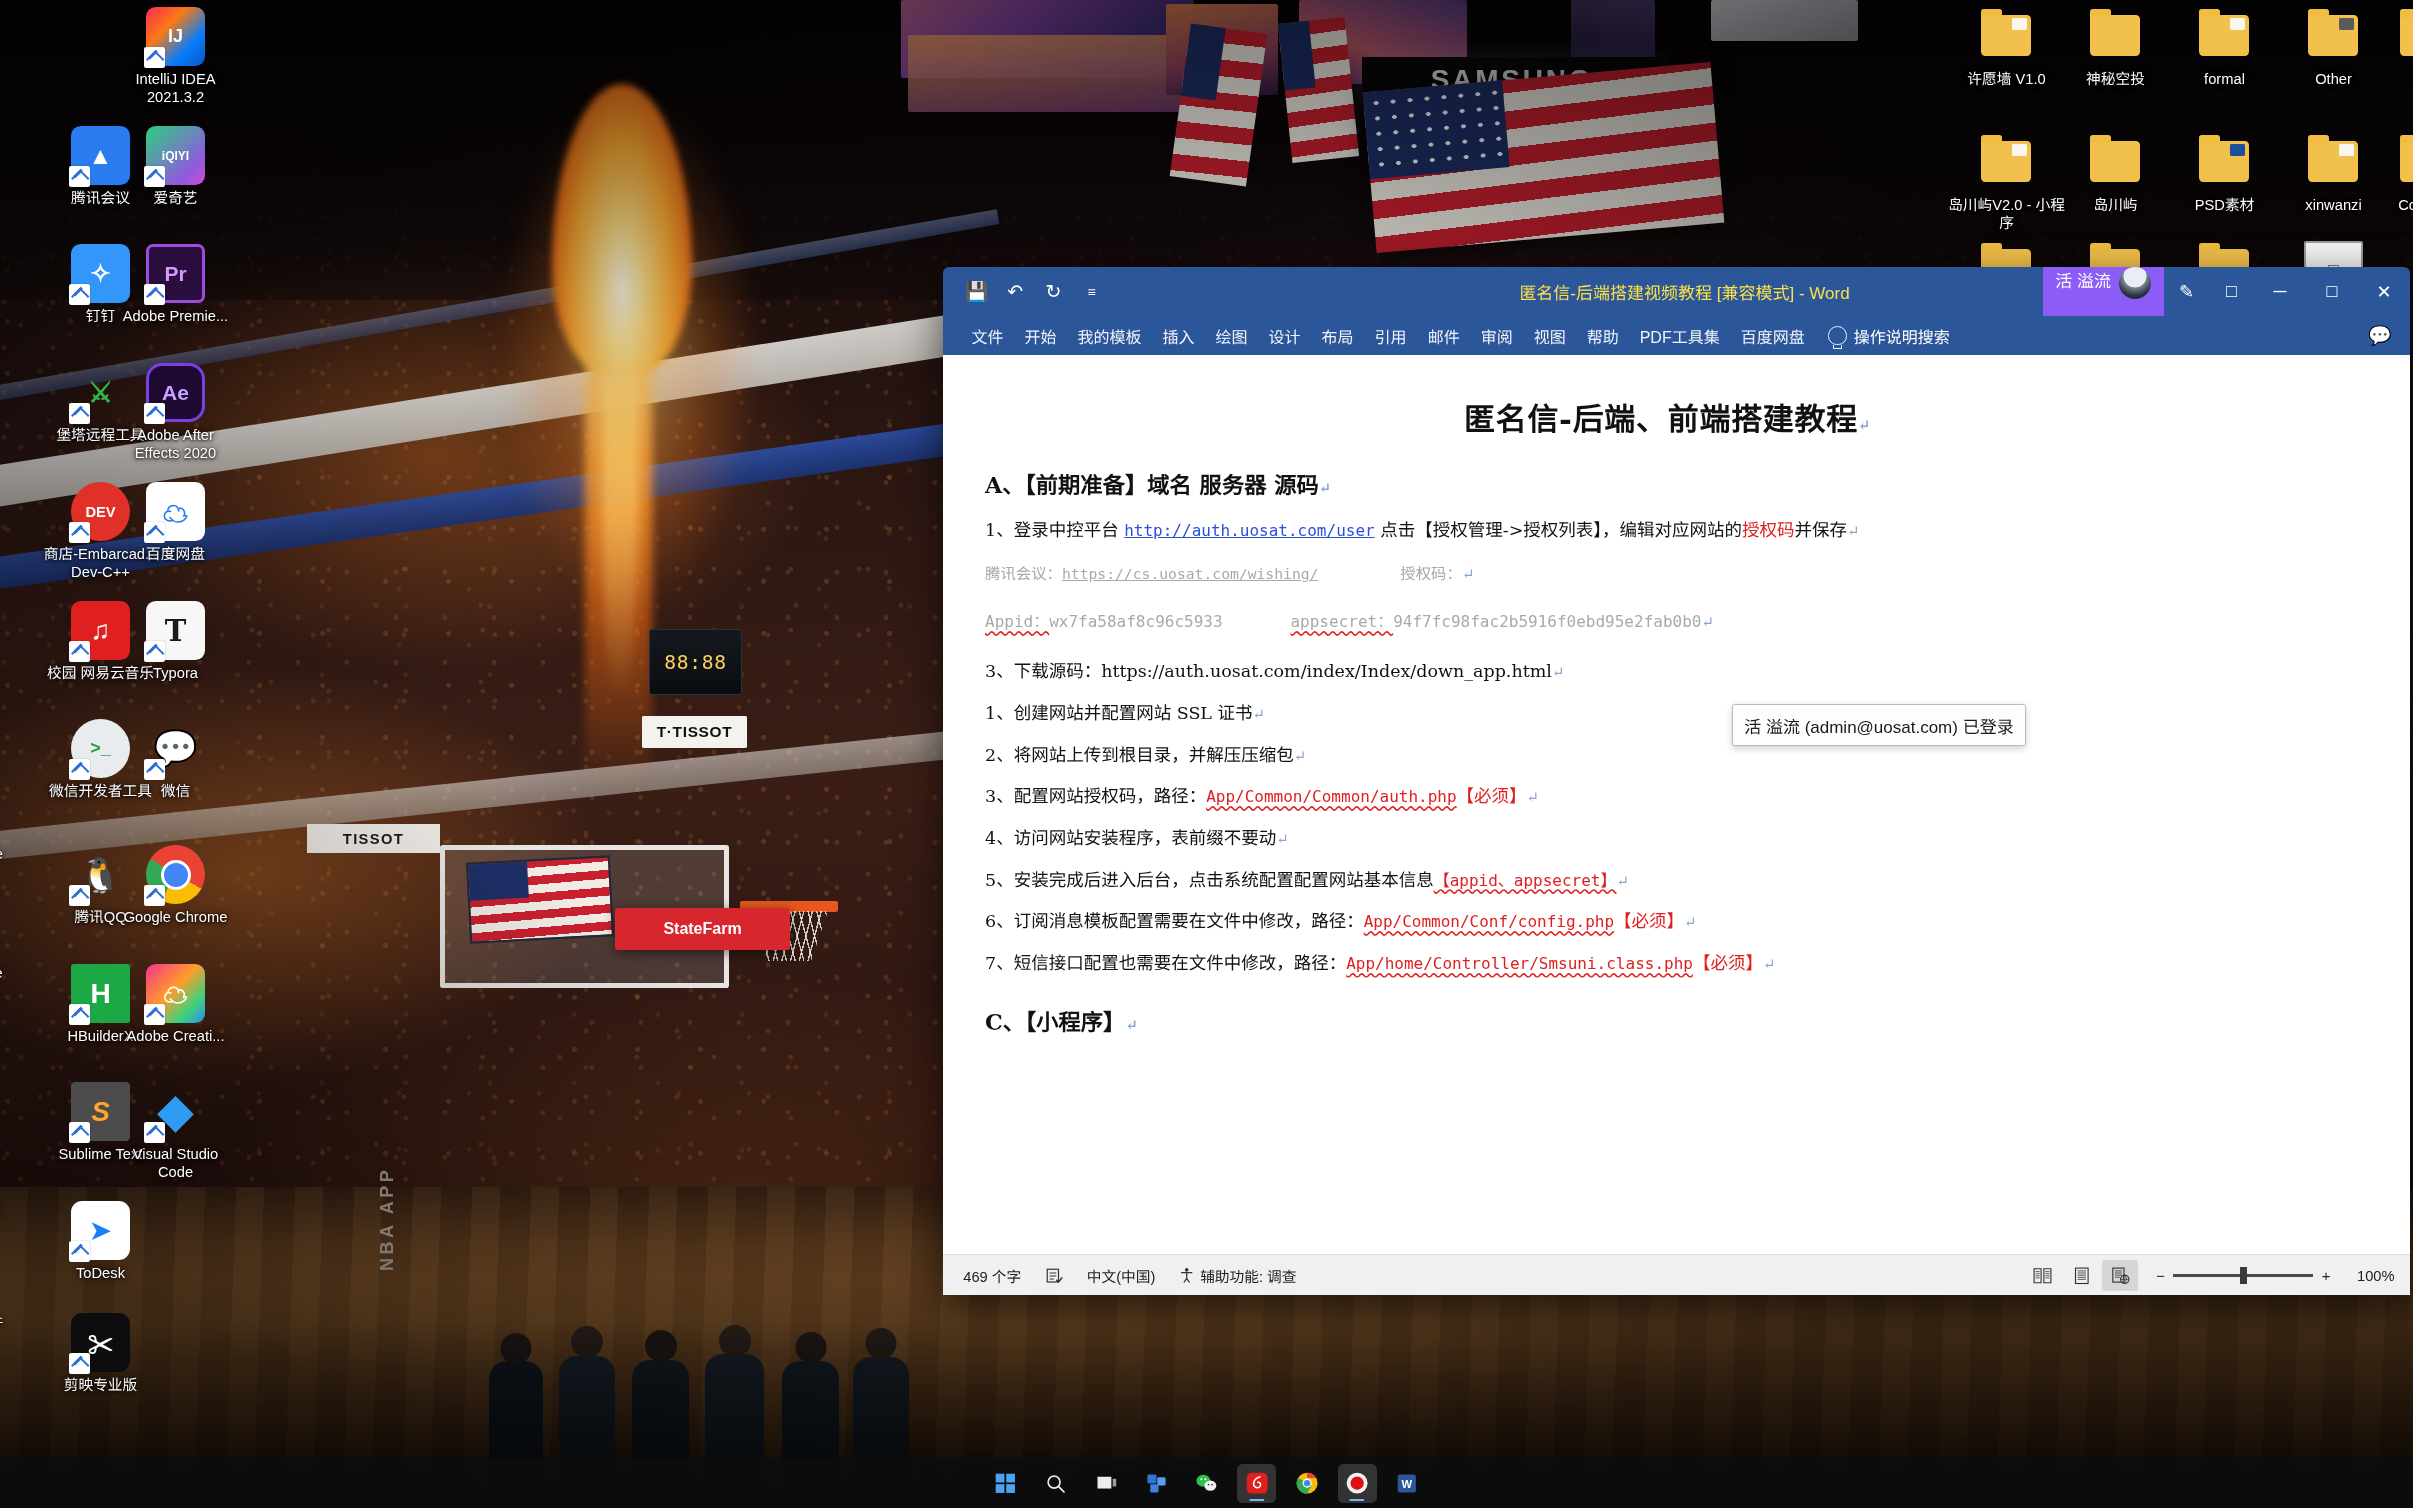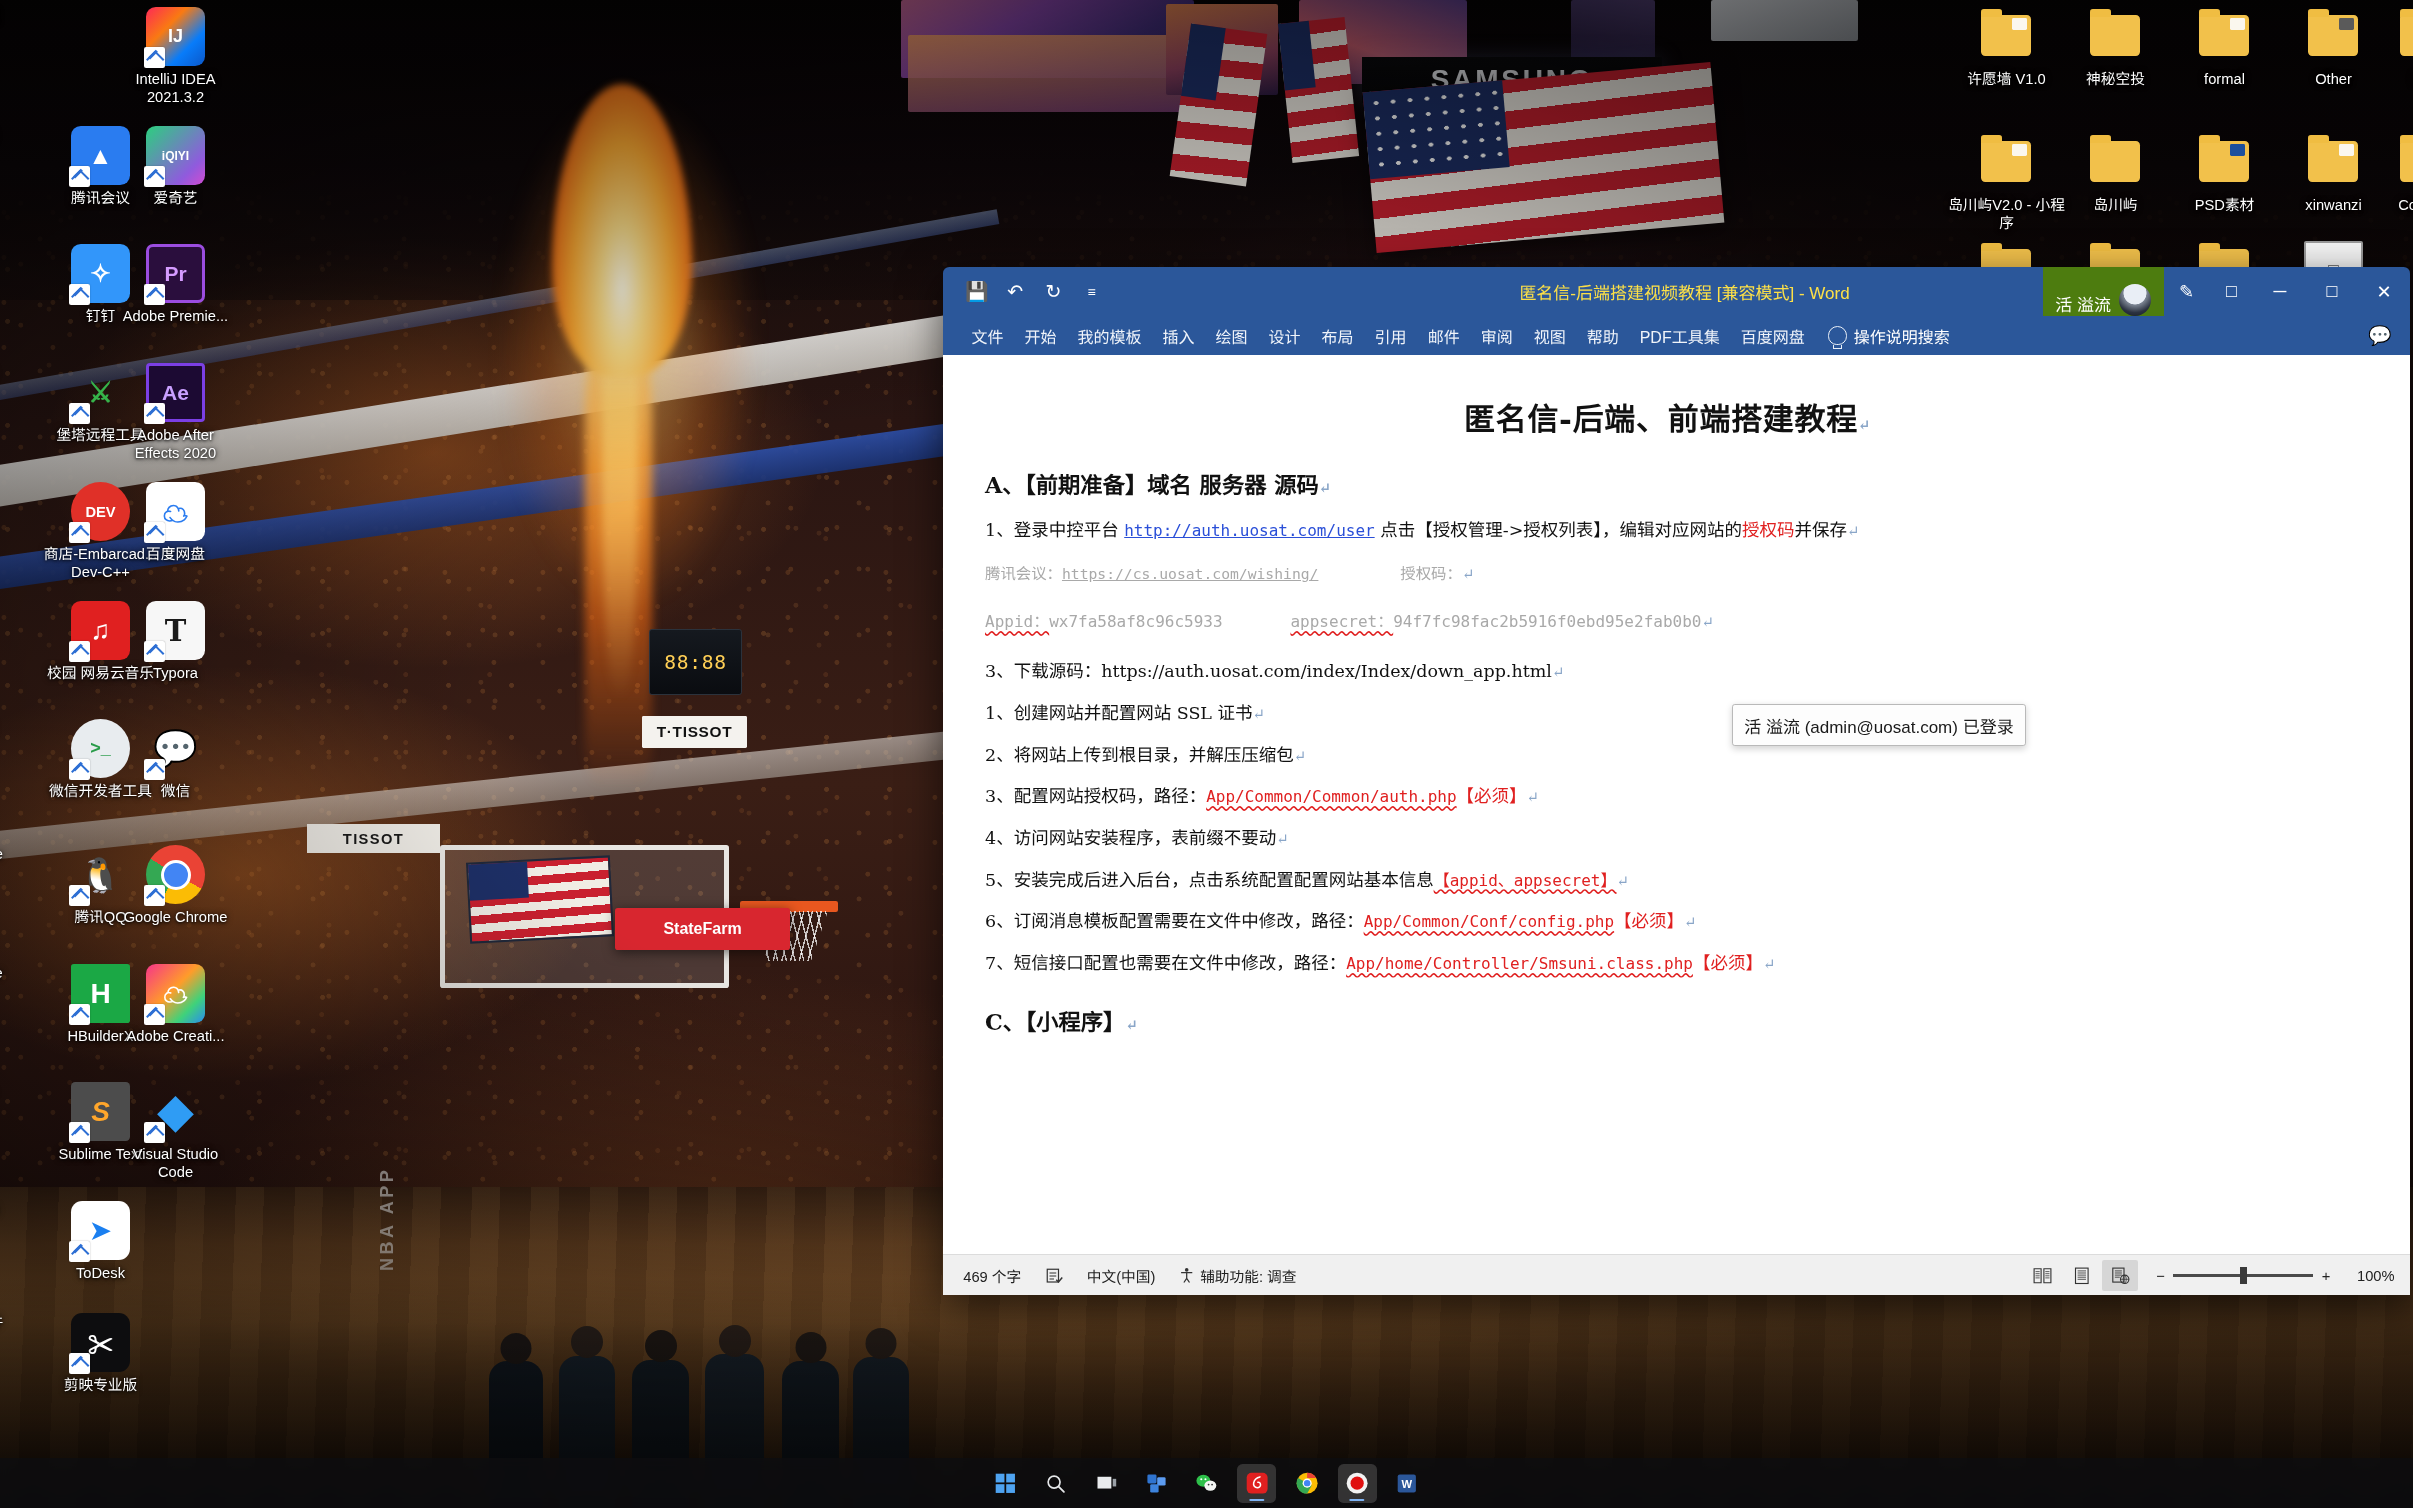--- a/index.html
+++ b/index.html
@@ -175,21 +175,21 @@
 
   
   #word{position:absolute;left:943px;top:267px;width:1467px;height:1028px;
     border-radius:6.3px 6.3px 0 0;overflow:hidden;box-shadow:0 11.2px 42px rgba(0,0,0,.6);}
   .w-title{height:49px;background:#2b579a;display:flex;align-items:center;position:relative;}
   .qat{display:flex;align-items:center;gap:4.2px;padding-left:17px;}
   .qbtn{width:34px;height:34px;display:flex;align-items:center;justify-content:center;
     color:#fff;font-size:19px;cursor:pointer;border-radius:2.1px;}
   .w-caption{position:absolute;left:16px;right:0;text-align:center;color:#fde047;font-size:17px;pointer-events:none;}
   .w-right{margin-left:auto;display:flex;align-items:stretch;height:100%;}
-  .acct{display:flex;align-items:flex-end;gap:8.4px;background:#4d7c0f;padding:0 12.6px;}
+  .acct{display:flex;align-items:flex-start;gap:8.4px;background:#8b5cf6;padding:0 12.6px;}
   .acct .nm{color:#fff;font-size:17px;white-space:nowrap;}
   .acct .ava{width:32px;height:32px;border-radius:50%;overflow:hidden;
     background:radial-gradient(circle at 50% 28%,#e9eef6 0 40%,#7d8694 42%,#2b3240 70%,#14181f);}
   .ribbon-ico{width:45px;display:flex;align-items:center;justify-content:center;color:#fff;font-size:18px;cursor:pointer;}
   .wbtn{width:52px;display:flex;align-items:center;justify-content:center;color:#fff;font-size:18px;cursor:pointer;}
 
   .w-ribbon{height:39px;background:#2b579a;display:flex;align-items:center;padding-left:18px;position:relative;}
   .rtab{color:#f0f4fa;font-size:16px;padding:4.9px 10.5px;cursor:pointer;border-radius:2.1px;white-space:nowrap;}
   .rtell{display:flex;align-items:center;gap:7px;margin-left:12.6px;color:#ffffff;font-size:16px;cursor:pointer;}
   .bulb{width:17px;height:17px;border:1.4px solid #eaf0f8;border-radius:50% 50% 46% 46%;position:relative;}
@@ -395,21 +395,21 @@
   <div class="dicon" style="left:42px;top:363px;">
     <div class="glyph">
       <div class="sq" style="background:transparent;font-size:28px;color:#36b34a;">⚔</div>
       <div class="shortcut-arrow"></div>
       </div>
     <div class="lbl">堡塔远程工具</div>
   </div>
 
   <div class="dicon" style="left:117px;top:363px;">
     <div class="glyph">
-      <div class="sq" style="background:#1c0a33;border:3.5px solid #7b3fe4;border-radius:4px;color:#c9a0ff;font-size:21px;">Ae</div>
+      <div class="sq" style="background:#1c0a33;border:3.5px solid #7b3fe4;border-radius:16px;color:#c9a0ff;font-size:21px;">Ae</div>
       <div class="shortcut-arrow"></div>
       </div>
     <div class="lbl">Adobe After Effects 2020</div>
   </div>
 
   <div class="dicon" style="left:42px;top:482px;">
     <div class="glyph">
       <div class="sq" style="background:#e03028;border-radius:50%;font-size:14.7px;">DEV</div>
       <div class="shortcut-arrow"></div>
       </div>

